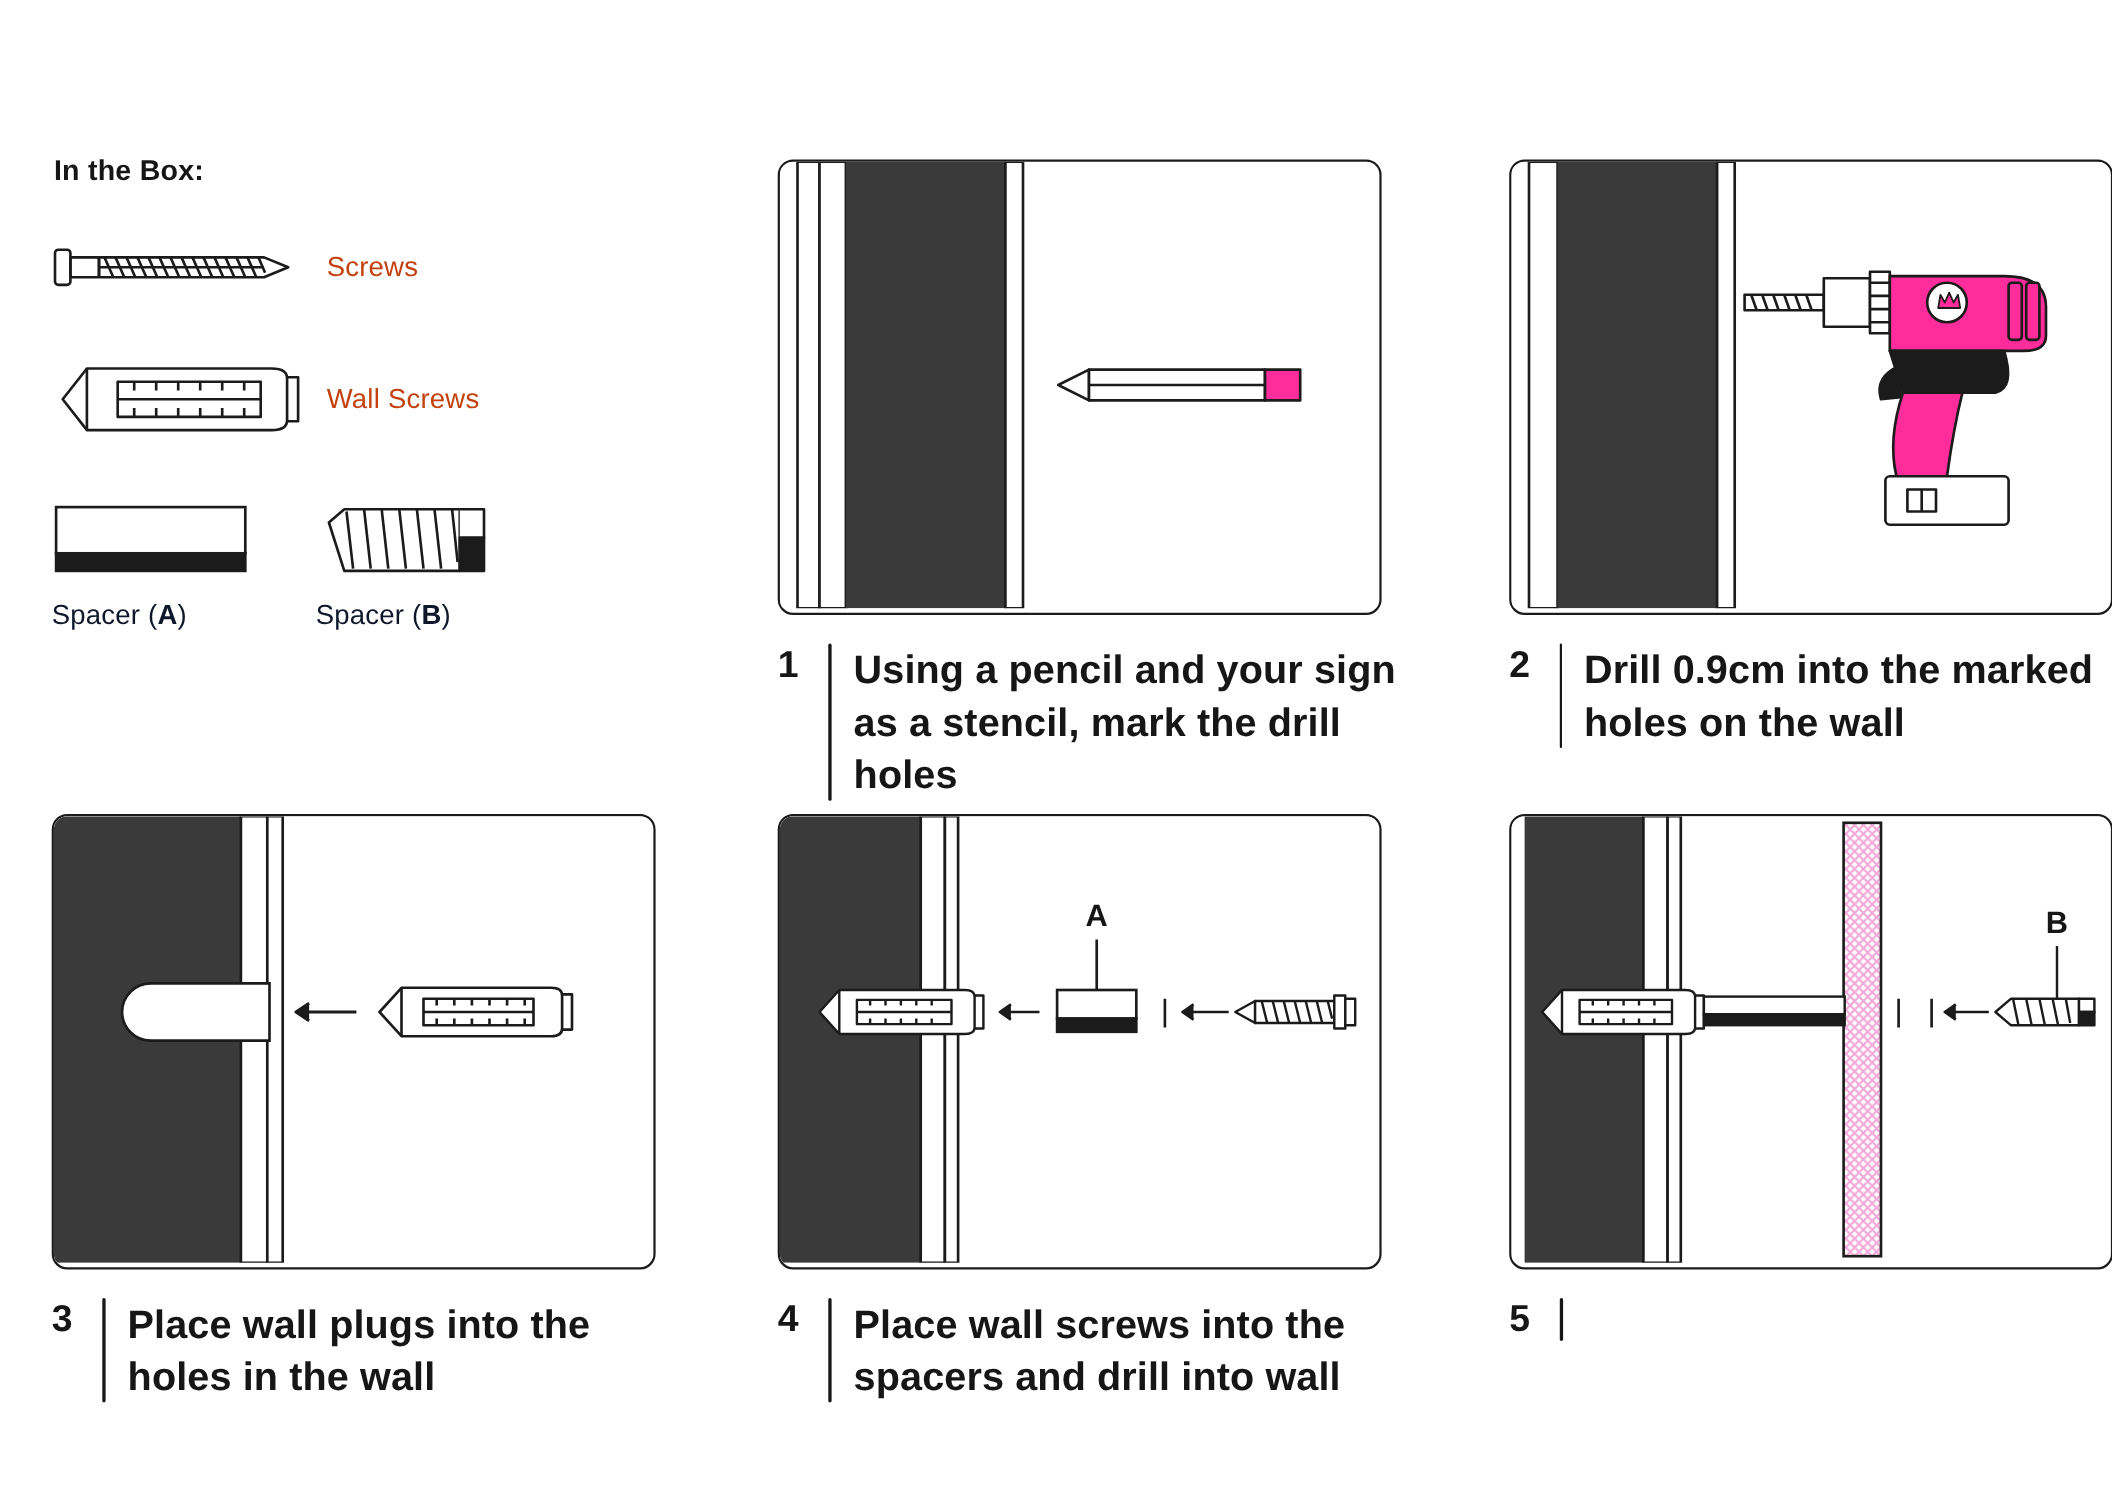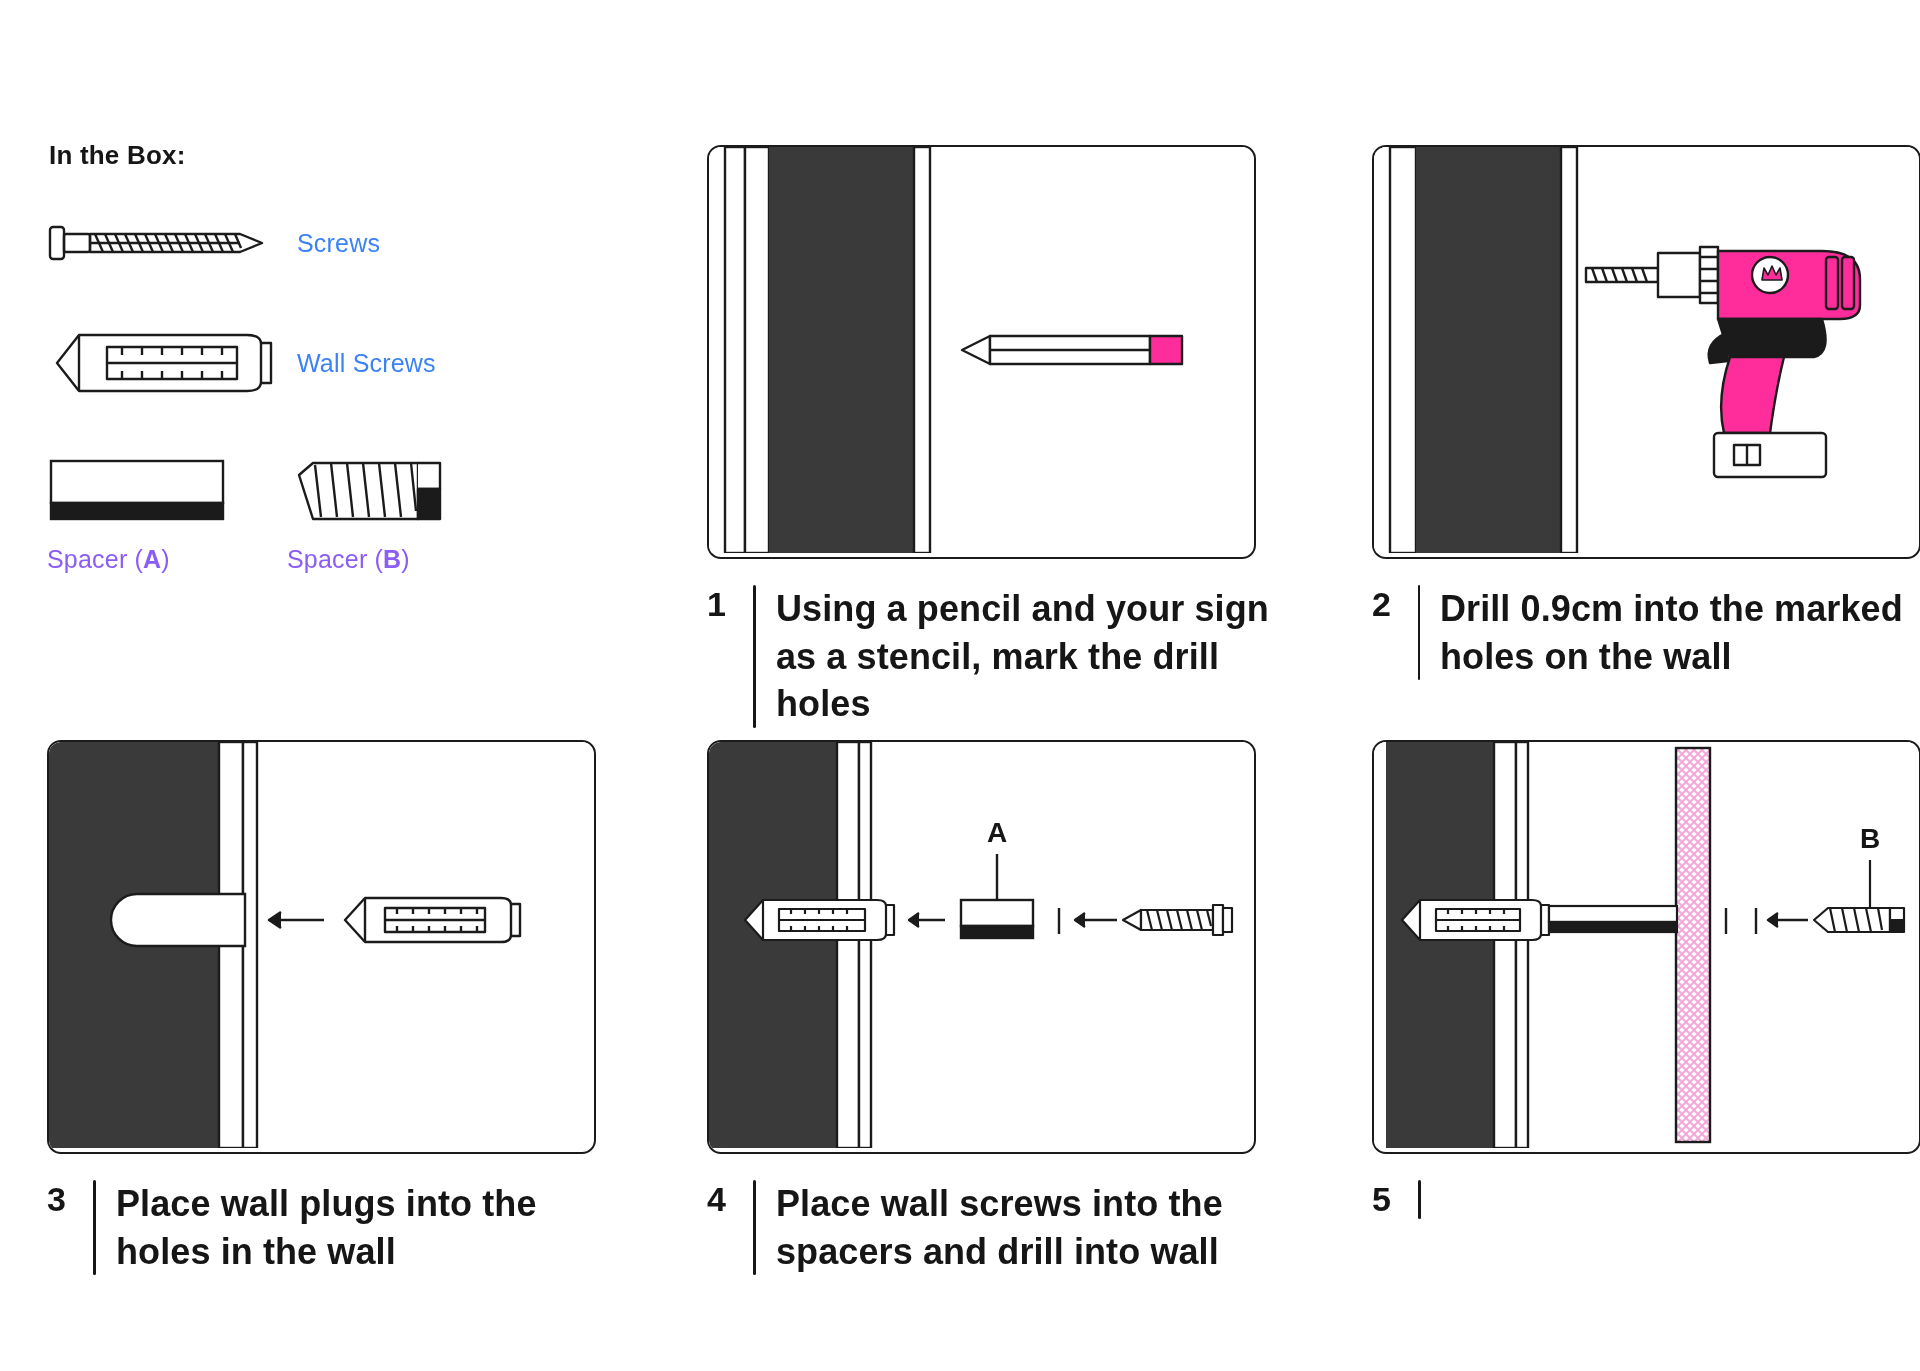--- a/index.html
+++ b/index.html
@@ -43,33 +43,33 @@
     margin: 0 0 42px 2px;
   }
   .box-row {
     display: flex;
     align-items: center;
     margin-bottom: 52px;
   }
   .box-art { width: 250px; display: flex; align-items: center; }
   .box-label {
     font-size: 25px;
-    color: #3b82f6;
+    color: #c2410c;
     letter-spacing: .2px;
   }
   .spacer-row {
     display: flex;
     align-items: flex-end;
     gap: 60px;
     margin-top: 18px;
   }
   .spacer-item { text-align: left; }
   .spacer-cap {
     font-size: 25px;
-    color: #8b5cf6;
+    color: #0f172a;
     margin-top: 16px;
     letter-spacing: .2px;
   }
   .spacer-cap b { font-weight: bold; }
 
   
   .panel {
     position: absolute;
   }
   .frame {

